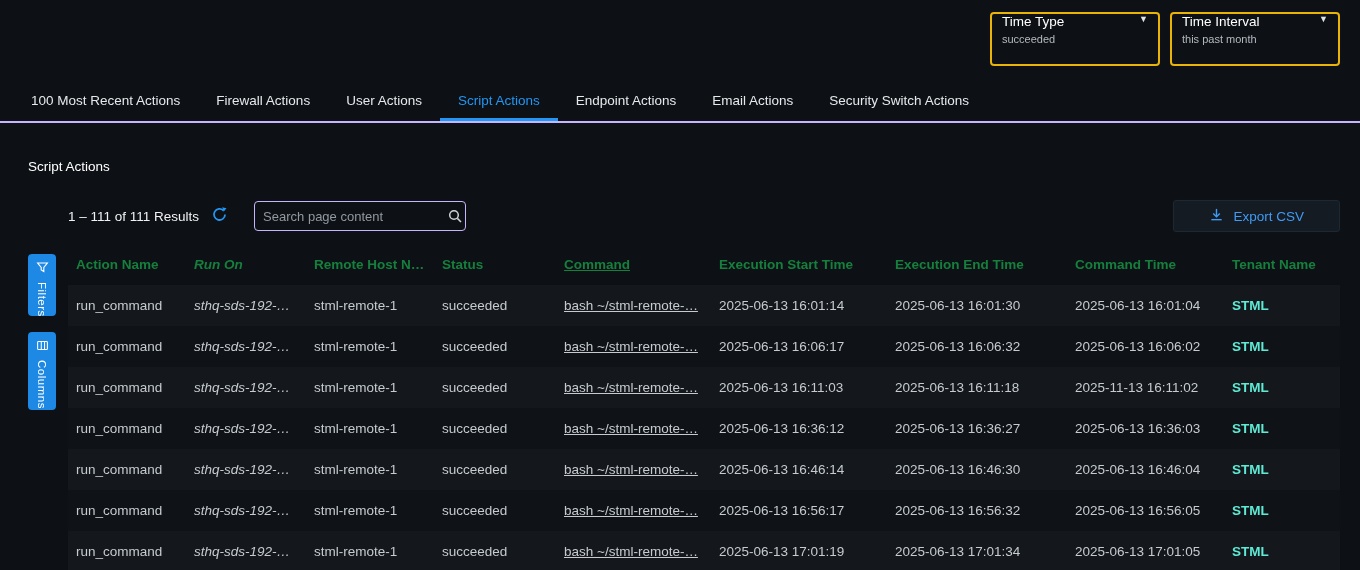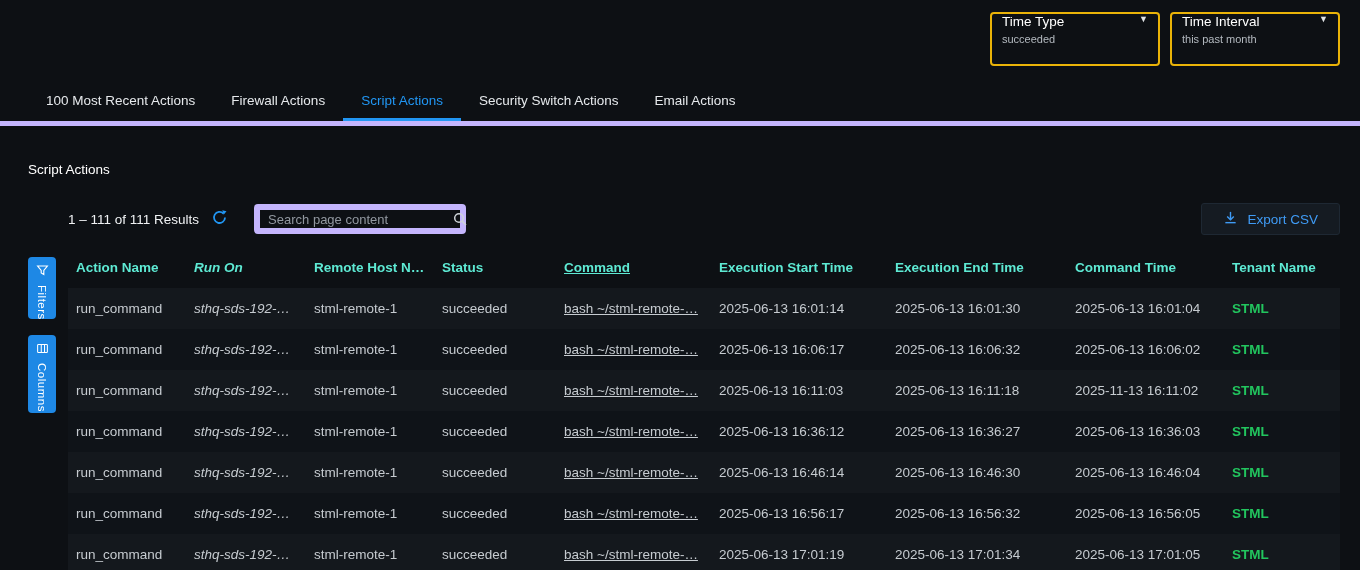--- a/index.html
+++ b/index.html
@@ -22,22 +22,22 @@
     background: #0d1014;
     display: flex; align-items: flex-start; justify-content: space-between;
     padding: 0 10px; cursor: pointer;
   }
   .dd-label { font-size: 13.5px; color: #ffffff; }
   .dd-value { font-size: 11px; color: #b4bac0; margin-top: 4px; }
   .caret { font-size: 9px; color: #dfe2e5; margin-left: 6px; }
 
   
   .tabs {
-    display: flex; padding-left: 28px;
-    border-bottom: 5px solid #c4b5fd;
+    display: flex; padding-left: 13px;
+    border-bottom: 2px solid #c4b5fd;
     align-items: center;
   }
   .tab {
     padding: 15px 18px 13px; font-size: 13.5px; color: #e6e9ec;
     cursor: pointer; white-space: nowrap;
   }
   .tab.active {
     color: #2196f3; padding-bottom: 10px; border-bottom: 3px solid #2196f3;
   }
 
@@ -48,33 +48,33 @@
   .toolbar {
     margin-top: 26px; display: flex; align-items: center; padding-left: 40px;
   }
   .results { font-size: 13.5px; color: #f0f2f4; }
   .refresh-btn {
     background: none; border: none; padding: 0; margin-left: 12px;
     cursor: pointer; display: flex; align-items: center;
   }
   .searchbox {
     margin-left: 26px; width: 212px; height: 30px;
-    border: 6px solid #c4b5fd; border-radius: 4px;
+    border: 1px solid #c4b5fd; border-radius: 4px;
     display: flex; align-items: center; background: transparent;
   }
   .searchbox input {
     flex: 1; background: transparent; border: none; outline: none;
     color: #dfe3e7; font-size: 13px; padding: 0 8px;
     font-family: "Liberation Sans", sans-serif;
   }
   .searchbox input::placeholder { color: #9298a0; }
   .searchbox .sicon { margin-right: 8px; display: flex; }
   .toolbar .spacer { flex: 1; }
   .tb-btn {
-    height: 32px; padding: 0 21px; 
+    height: 32px; padding: 0 35px; 
     background: #151b22; border: 1px solid #1e2833; border-radius: 3px;
     color: #3f9bf5; font-size: 13.5px; cursor: pointer;
     display: flex; align-items: center; gap: 9px;
     font-family: "Liberation Sans", sans-serif;
   }
 
   
   .table-wrap { position: relative; margin-top: 12px; padding-left: 40px; }
   .side-btn {
     position: absolute; left: 0; width: 28px;
@@ -84,39 +84,39 @@
   }
   .side-btn .vtext {
     writing-mode: vertical-rl; font-size: 11.5px; letter-spacing: 0.5px;
     font-family: "Liberation Sans", sans-serif;
   }
   .side-btn.filters { top: 10px; height: 62px; }
   .side-btn.columns { top: 88px; height: 78px; }
 
   table { width: 100%; border-collapse: collapse; table-layout: fixed; }
   th {
-    text-align: left; font-size: 13.5px; font-weight: 700; color: #5eead4;
+    text-align: left; font-size: 13.5px; font-weight: 700; color: #15803d;
     padding: 13px 8px; white-space: nowrap; overflow: hidden; text-overflow: ellipsis;
     cursor: pointer;
   }
   td {
     font-size: 13.5px; color: #c6cbd0; padding: 13px 8px;
     white-space: nowrap; overflow: hidden; text-overflow: ellipsis;
   }
   tbody tr:nth-child(odd) { background: #14181d; }
   tbody tr:nth-child(even) { background: #0f1318; }
   th:nth-child(1), td:nth-child(1) { width: 118px; }
   th:nth-child(2), td:nth-child(2) { width: 120px; font-style: italic; }
   th:nth-child(3), td:nth-child(3) { width: 128px; }
   th:nth-child(4), td:nth-child(4) { width: 122px; }
   th:nth-child(5), td:nth-child(5) { width: 155px; text-decoration: underline; }
   th:nth-child(6), td:nth-child(6) { width: 176px; }
   th:nth-child(7), td:nth-child(7) { width: 180px; }
   th:nth-child(8), td:nth-child(8) { width: 157px; }
-  td:nth-child(9) { color: #22c55e; font-weight: 700; }
+  td:nth-child(9) { color: #5eead4; font-weight: 700; }
 </style>
 </head>
 <body>
 
 <div class="app">
 
   <div class="topbar">
     <div class="dropdown">
       <div>
         <div class="dd-label">Time Type</div>
@@ -129,23 +129,25 @@
         <div class="dd-label">Time Interval</div>
         <div class="dd-value">this past month</div>
       </div>
       <span class="caret">▼</span>
     </div>
   </div>
 
   <div class="tabs">
     <div class="tab">100 Most Recent Actions</div>
     <div class="tab">Firewall Actions</div>
+    <div class="tab">User Actions</div>
     <div class="tab active">Script Actions</div>
+    <div class="tab">Endpoint Actions</div>
+    <div class="tab">Email Actions</div>
     <div class="tab">Security Switch Actions</div>
-    <div class="tab">Email Actions</div>
   </div>
 
   <div class="content">
     <div class="page-title">Script Actions</div>
 
     <div class="toolbar">
       <span class="results">1 – 111 of 111 Results</span>
       <button class="refresh-btn">
         <span>
           <svg width="17" height="17" viewBox="0 0 16 16" fill="none">

